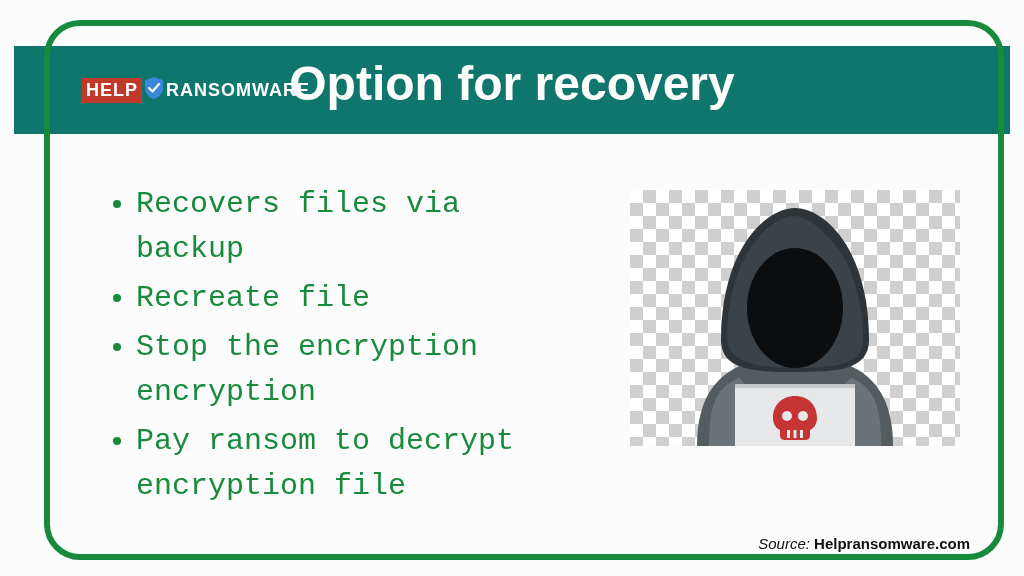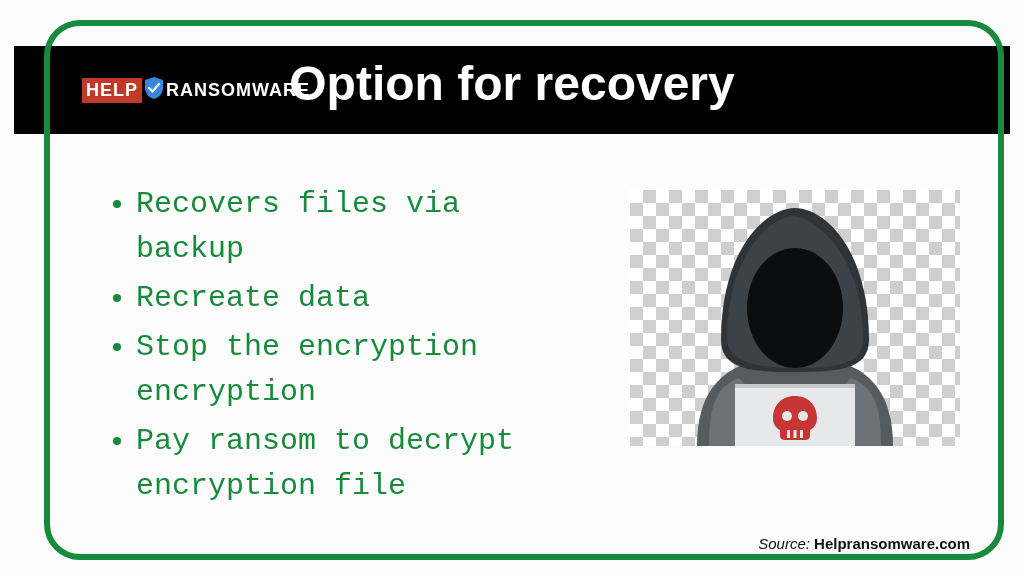--- a/index.html
+++ b/index.html
@@ -11,21 +11,21 @@
       position: relative;
       overflow: hidden;
     }
 
     .header-bar {
       position: absolute;
       left: 14px;
       right: 14px;
       top: 46px;
       height: 88px;
-      background: #000000;
+      background: #0f766e;
       display: flex;
       align-items: center;
       z-index: 1;
     }
 
     .logo {
       display: flex;
       align-items: center;
       margin-left: 68px;
       font-weight: 900;
@@ -125,21 +125,21 @@
     <span class="ransomware">RANSOMWARE</span>
   </div>
 </div>
 
 <div class="title">Option for recovery</div>
 
 <div class="frame"></div>
 
 <ul class="bullets">
   <li>Recovers files via backup</li>
-  <li>Recreate data</li>
+  <li>Recreate file</li>
   <li>Stop the encryption encryption</li>
   <li>Pay ransom to decrypt encryption file</li>
 </ul>
 
 <div class="image-box">
   <svg width="252" height="256" viewBox="0 0 252 256">
 
     <path d="M28 256 C28 196 58 166 126 166 C194 166 224 196 224 256 Z" fill="#555c60"></path>
 
     <path d="M52 150 C52 60 96 18 126 18 C156 18 200 60 200 150 C200 180 168 182 126 182 C84 182 52 180 52 150 Z" fill="#2e3438"></path>

